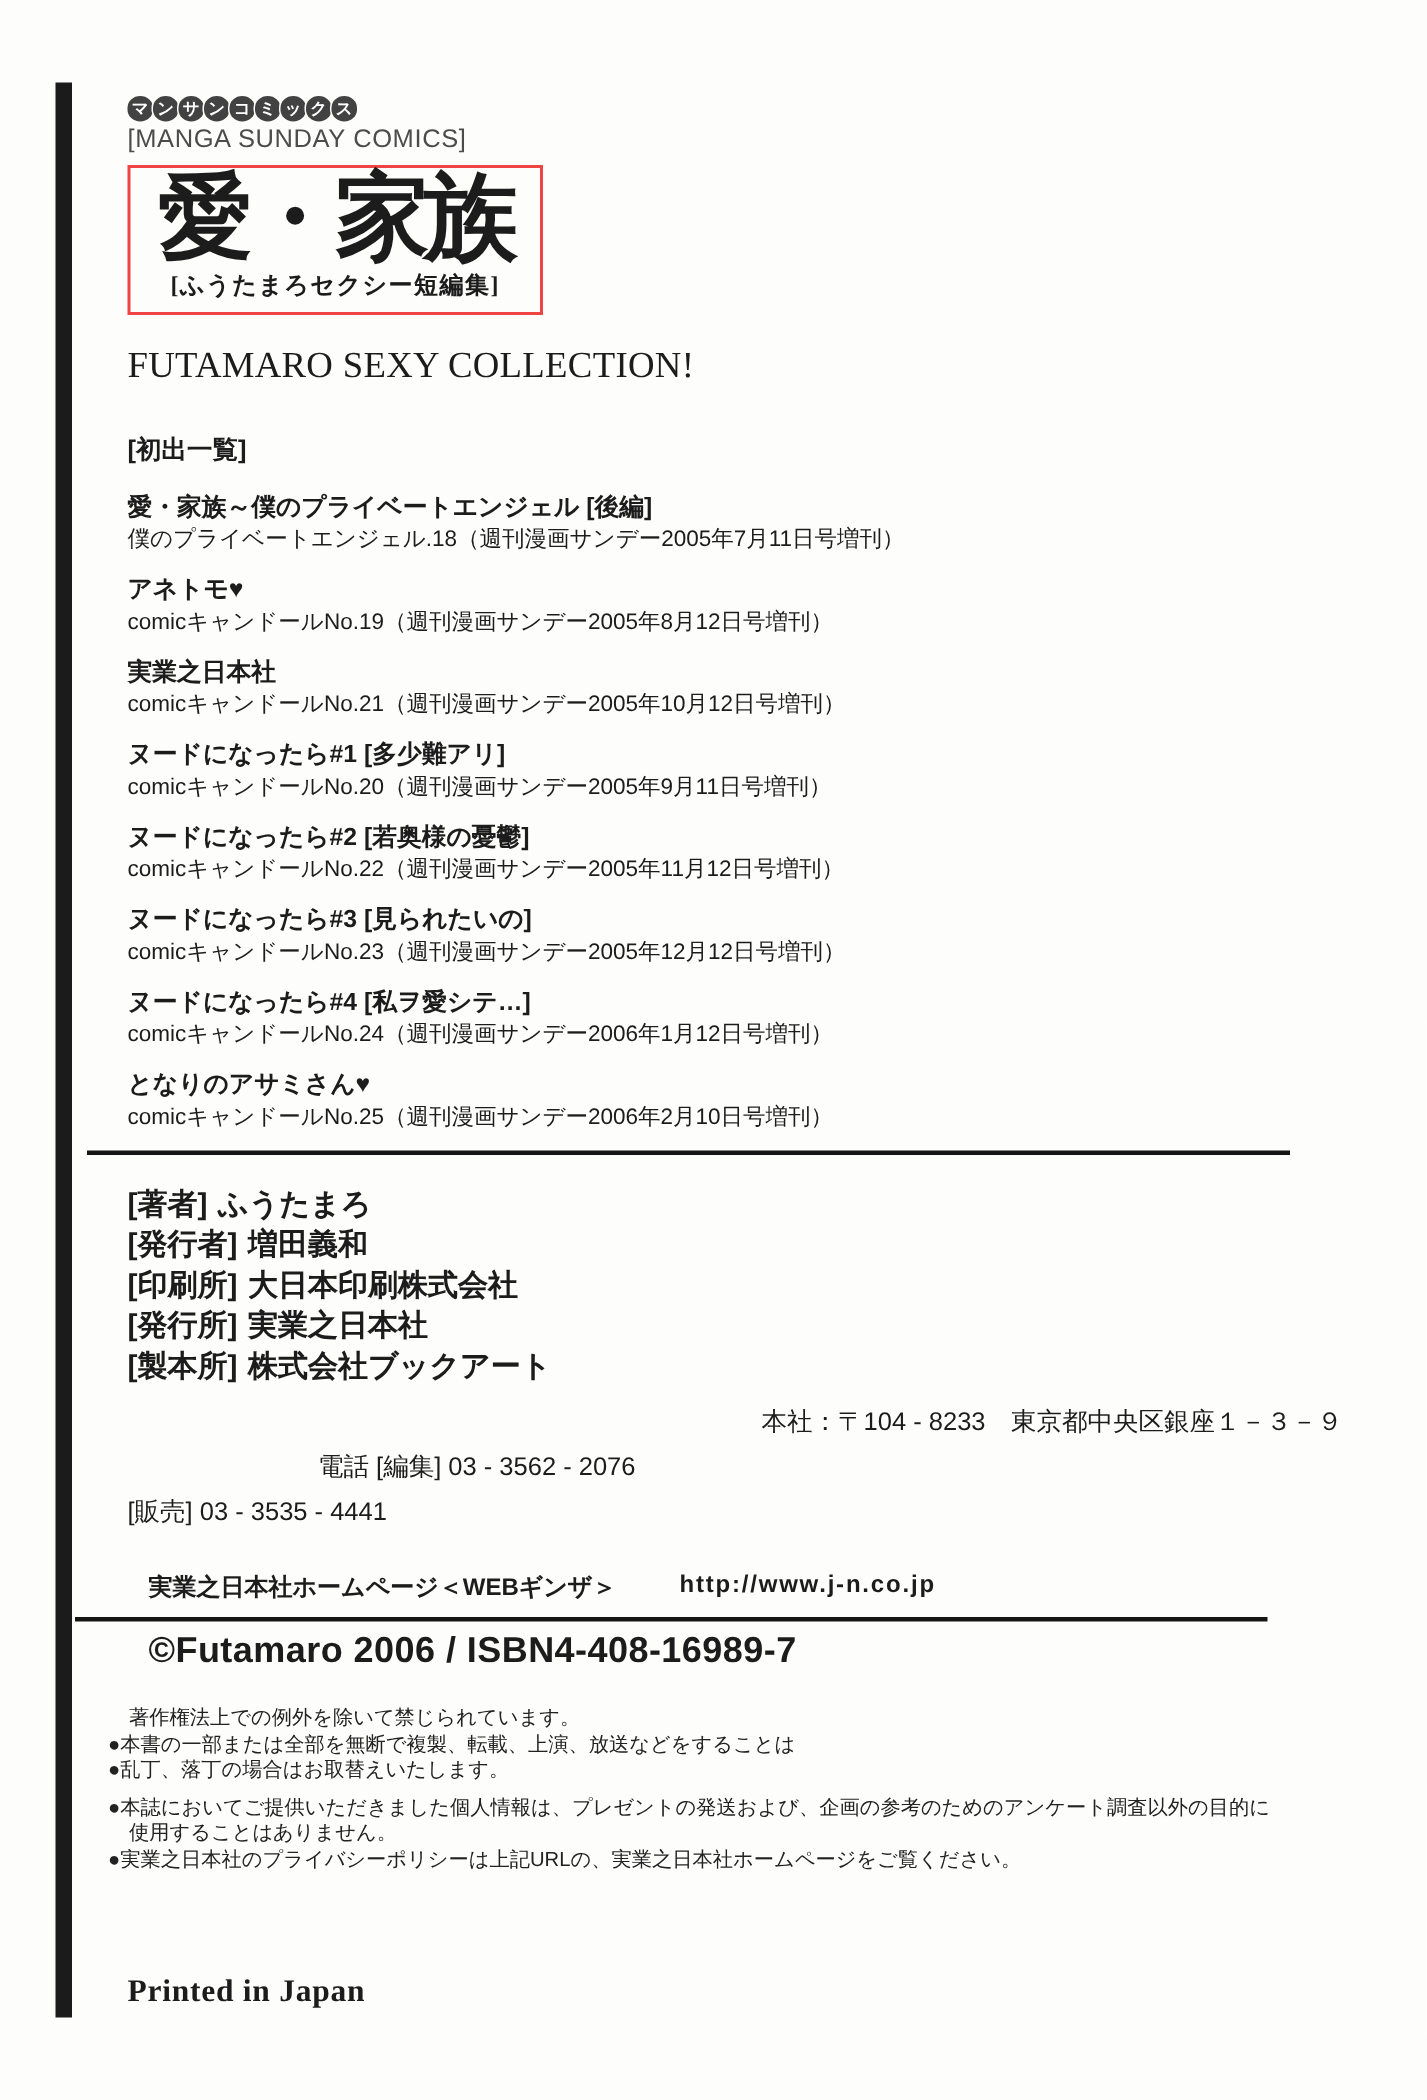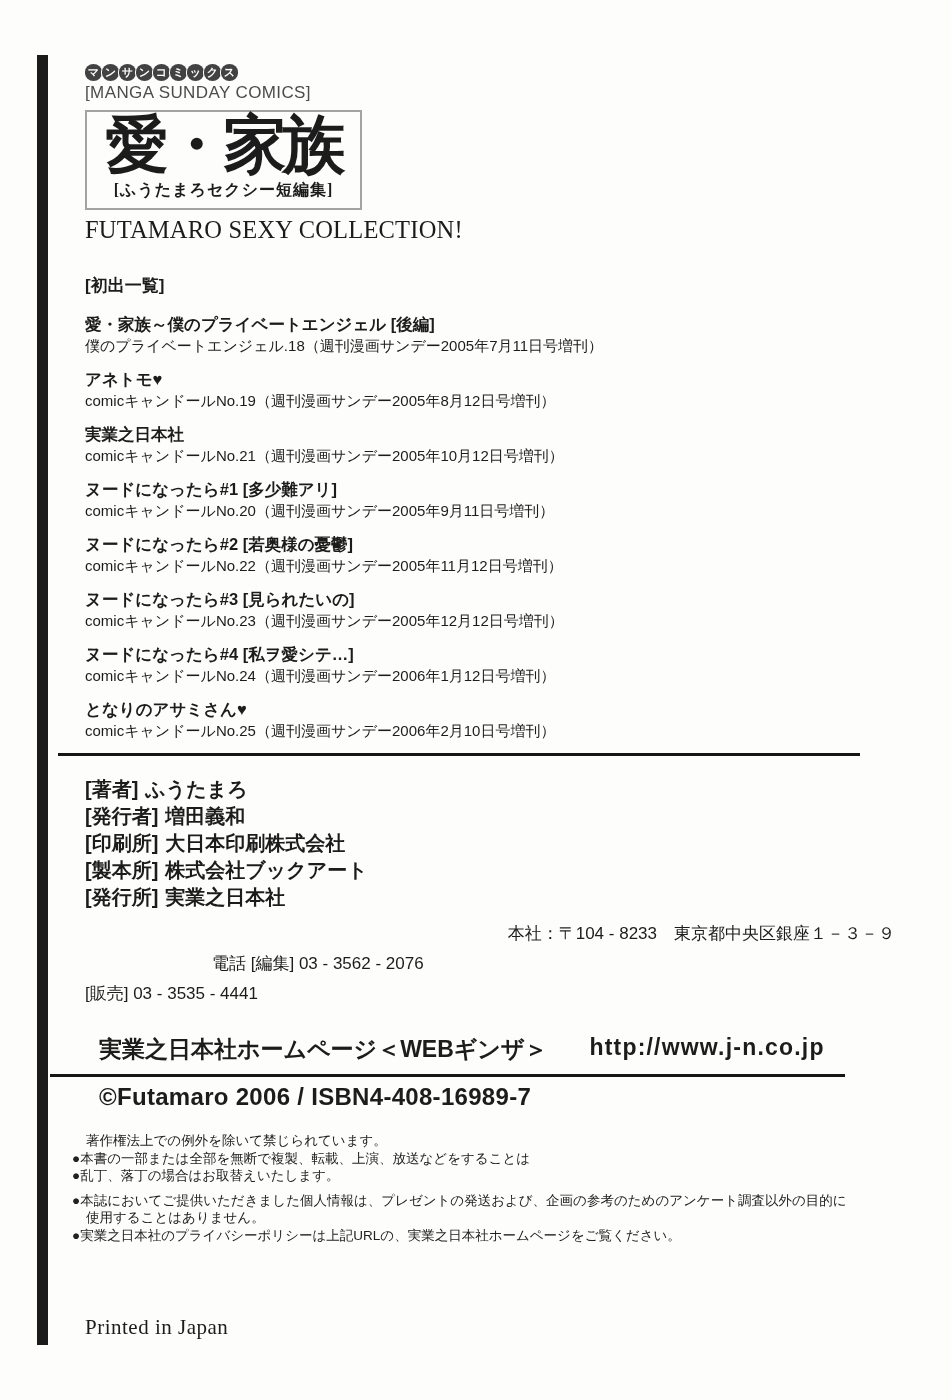--- a/index.html
+++ b/index.html
@@ -15,33 +15,33 @@
   .logo-badges { display:flex; }
   .logo-badge {
     width:17px; height:17px; margin-right:0px; background:#424242; color:#fff;
     border-radius:50% / 46%; display:flex; align-items:center; justify-content:center;
     font-size:11px; font-weight:bold; box-shadow:0 0 0 1px #fdfdfc;
   }
   .logo-caption { font-size:17px; color:#4c4c4c; letter-spacing:0.4px; margin-top:2px; }
 
   
   .title-box {
-    margin-top:7px; width:277px; box-sizing:border-box; border:2px solid #a3a3a3;
+    margin-top:7px; width:277px; box-sizing:border-box; border:2px solid #ef4444;
     text-align:center; padding:1px 0 7px 0;
   }
   .book-title {
     font-family:"Liberation Serif", serif; font-weight:bold; font-size:63px;
     line-height:1.02; letter-spacing:-4px; white-space:nowrap;
   }
   .book-subtitle {
     font-family:"Liberation Serif", serif; font-weight:bold; font-size:16px;
     letter-spacing:1px; margin-top:3px; white-space:nowrap;
   }
   .title-en {
-    font-family:"Liberation Serif", serif; font-size:24.5px; margin-top:6px;
+    font-family:"Liberation Serif", serif; font-size:24.5px; margin-top:20px;
     letter-spacing:0.2px; white-space:nowrap;
   }
 
   
   .pub-heading { margin-top:30px; font-size:17px; font-weight:bold; }
   .pub-entries { margin-top:16px; }
   .pub-entry { margin-bottom:12px; }
   .entry-title { font-size:16.5px; font-weight:bold; line-height:22px; }
   .entry-source { font-size:15px; line-height:21px; }
 
@@ -53,32 +53,32 @@
   .credit-row { font-size:20px; font-weight:bold; line-height:27px; white-space:nowrap; }
   .credit-role { margin-right:7px; }
 
   
   .contact { margin-top:8px; font-size:17px; }
   .address-line { margin-left:90px; line-height:30px; white-space:nowrap;text-align:right; }
   .phone-edit-line { margin-left:127px; line-height:30px; white-space:nowrap; }
   .phone-sales-line { line-height:30px; white-space:nowrap; }
 
   
-  .homepage { margin-top:25px; display:flex; font-size:23px; font-weight:bold; margin-left:14px; }
+  .homepage { margin-top:25px; display:flex; font-size:16px; font-weight:bold; margin-left:14px; }
   .homepage-url { margin-left:42px; letter-spacing:1.2px; }
   .rule-bottom { width:795px; margin-left:-35px; margin-top:9px; }
   .copyright { margin-top:6px; margin-left:14px; font-size:24px; font-weight:bold; letter-spacing:0.3px; }
 
   
   .notices { margin-top:21px; margin-left:-13px; font-size:13.5px; color:#222; }
   .notice-line { line-height:17.5px; white-space:nowrap; }
   .notice-indent { padding-left:14px; }
   .notice-gap { margin-top:7px; }
 
-  .printed { position:absolute; left:85px; top:1315px; font-family:"Liberation Serif", serif; font-weight:normal; font-size:21px; letter-spacing:0.5px; }
+  .printed { position:absolute; left:85px; top:1315px; font-family:"Liberation Serif", serif; font-weight:bold; font-size:21px; letter-spacing:0.5px; }
 </style>
 </head>
 <body>
 
 <div class="page">
   <div class="spine-bar"></div>
 
   <div class="content">
 
     <div class="logo-block">
@@ -145,24 +145,24 @@
       <div class="credit-row">
         <span class="credit-role">[著者]</span><span>ふうたまろ</span>
       </div>
       <div class="credit-row">
         <span class="credit-role">[発行者]</span><span>増田義和</span>
       </div>
       <div class="credit-row">
         <span class="credit-role">[印刷所]</span><span>大日本印刷株式会社</span>
       </div>
       <div class="credit-row">
-        <span class="credit-role">[製本所]</span><span>株式会社ブックアート</span>
+        <span class="credit-role">[発行所]</span><span>実業之日本社</span>
       </div>
       <div class="credit-row">
-        <span class="credit-role">[発行所]</span><span>実業之日本社</span>
+        <span class="credit-role">[製本所]</span><span>株式会社ブックアート</span>
       </div>
     </div>
 
     <div class="contact">
       <div class="address-line">本社：〒104 - 8233　東京都中央区銀座１－３－９</div>
       <div class="phone-edit-line">電話 [編集] 03 - 3562 - 2076</div>
       <div class="phone-sales-line">[販売] 03 - 3535 - 4441</div>
     </div>
 
     <div class="homepage">

